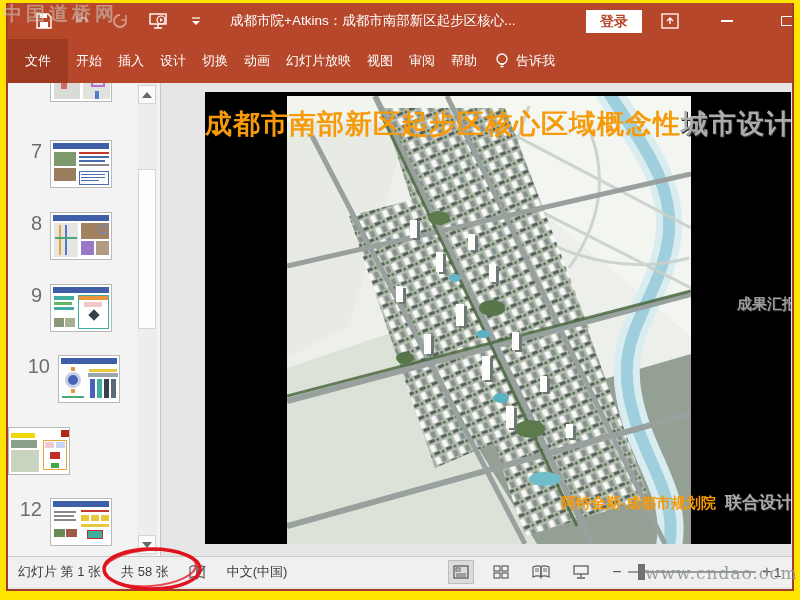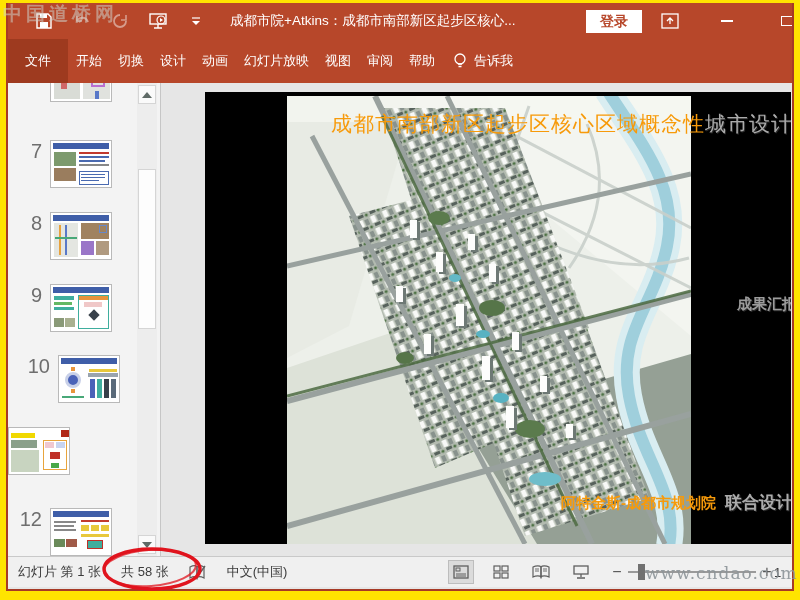--- a/index.html
+++ b/index.html
@@ -45,21 +45,21 @@
     display:flex;align-items:center;justify-content:center;cursor:pointer;}
   .vs-up{top:2px;}
   .vs-down{bottom:2px;}
   .tri-up{width:0;height:0;border-left:5px solid transparent;border-right:5px solid transparent;border-bottom:6px solid #5f6a66;}
   .tri-down{width:0;height:0;border-left:5px solid transparent;border-right:5px solid transparent;border-top:6px solid #5f6a66;}
   .vs-thumb{position:absolute;left:1px;top:86px;width:18px;height:160px;background:#FDFDFD;border:1px solid #D5D5D5;cursor:pointer;}
 
   .canvas{position:relative;flex:1;overflow:hidden;}
   .slide{position:absolute;left:44px;top:9px;width:586px;height:452px;background:#000;overflow:hidden;}
   .photo{position:absolute;left:82px;top:4px;width:404px;height:448px;}
-  .slide-title{position:absolute;right:-2px;top:18px;text-align:right;font-weight:normal;font-size:21px;
+  .slide-title{position:absolute;right:-2px;top:18px;text-align:right;font-weight:bold;font-size:27px;
     line-height:28px;white-space:nowrap;letter-spacing:1px;}
   .orange{color:#F79A0A;}
   .graytxt{color:#ABABAB;text-shadow:1px 1px 0 #2a2a2a;}
   .side-label{position:absolute;right:-6px;top:203px;font-size:15px;font-weight:bold;color:#9c9c9c;white-space:nowrap;}
   .credit{position:absolute;right:-2px;bottom:30px;display:flex;align-items:baseline;gap:9px;white-space:nowrap;font-weight:bold;}
   .credit .orange{font-size:15px;}
   .credit .graytxt{font-size:17px;}
 
   
   .statusbar{height:31px;background:#F0F0F0;border-top:1px solid #C9C9C9;display:flex;align-items:center;
@@ -135,22 +135,23 @@
         <span class="min-glyph"></span>
       </div>
     <div class="win-ctrl maximize">
         <span class="max-glyph"></span>
       </div>
   </div>
 
   <div class="ribbon">
     <span class="tab active">文件</span>
     <span class="tab">开始</span>
+    <span class="tab">插入</span>
+    <span class="tab">设计</span>
     <span class="tab">切换</span>
-    <span class="tab">设计</span>
     <span class="tab">动画</span>
     <span class="tab">幻灯片放映</span>
     <span class="tab">视图</span>
     <span class="tab">审阅</span>
     <span class="tab">帮助</span>
     <span class="tellme">
       <svg width="14" height="18" viewBox="0 0 14 18">
           <circle cx="7" cy="7" r="5" fill="none" stroke="#fff" stroke-width="1.3"></circle>
           <path d="M5 12 L9 12 M5.5 14.5 L8.5 14.5" stroke="#fff" stroke-width="1.3"></path>
         </svg>
@@ -246,21 +247,21 @@
           <div style="left:2px;top:12px;width:26px;height:8px;background:#8aa08a;"></div>
           <div style="left:2px;top:22px;width:28px;height:22px;background:#c8d4c0;"></div>
           <div style="left:34px;top:12px;width:24px;height:30px;border:1px solid #e8a43c;background:#fff;"></div>
           <div style="left:36px;top:14px;width:9px;height:6px;background:#f0c8d0;"></div>
           <div style="left:47px;top:14px;width:9px;height:6px;background:#c8d4f0;"></div>
           <div style="left:41px;top:24px;width:10px;height:7px;background:#c03028;"></div>
           <div style="left:42px;top:35px;width:8px;height:5px;background:#48a848;"></div>
         </span>
       </div>
 
-      <div class="thumb-item" style="top:425px;left:0;">
+      <div class="thumb-item" style="top:415px;left:0;">
         <span class="thumb-num">12</span>
         <span class="thumb-box">
           <div class="hdr"></div>
           <div style="left:3px;top:12px;width:22px;height:2px;background:#888;"></div>
           <div style="left:3px;top:16px;width:20px;height:2px;background:#888;"></div>
           <div style="left:3px;top:20px;width:22px;height:2px;background:#888;"></div>
           <div style="left:30px;top:11px;width:28px;height:2px;background:#c23a2e;"></div>
           <div style="left:30px;top:16px;width:8px;height:6px;background:#e8c83c;"></div>
           <div style="left:40px;top:16px;width:8px;height:6px;background:#e8c83c;"></div>
           <div style="left:50px;top:16px;width:8px;height:6px;background:#e8c83c;"></div>

